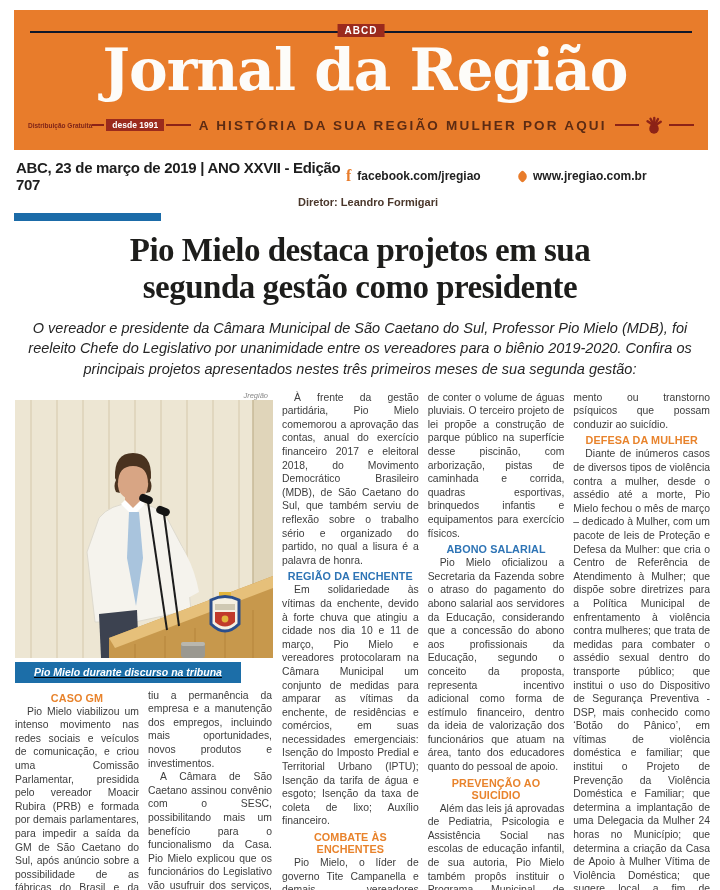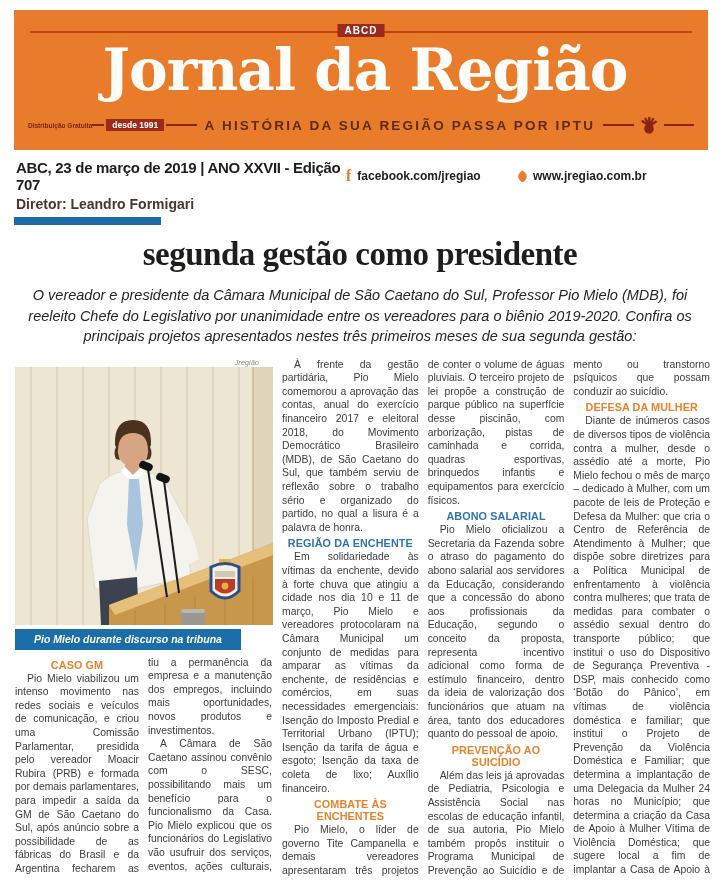--- a/index.html
+++ b/index.html
@@ -2,54 +2,54 @@
 <html lang="pt-BR"><head>
 <meta charset="utf-8">
 <title>Jornal da Região</title>
 <style>
   * { margin:0; padding:0; box-sizing:border-box; }
   body { background:#ffffff; font-family:"Liberation Sans", sans-serif; }
   .page { width:720px; height:890px; background:#fff; overflow:hidden; position:relative; }
 
   
   .masthead { position:relative; margin:10px 12px 0 14px; height:140px; background:#E87C2B; }
-  .mast-topline { position:absolute; top:21px; left:16px; right:16px; border-top:2px solid #c2410c; }
+  .mast-topline { position:absolute; top:21px; left:16px; right:16px; border-top:2px solid #0f172a; }
   .abcd-badge { position:absolute; top:-9px; left:50%; transform:translateX(-50%);
     background:#9B2A1C; color:#fff; font-weight:bold; font-size:10px; padding:1px 7px; letter-spacing:1px; }
   .mast-title { position:absolute; top:26px; left:0; right:0; text-align:center;
     font-family:"DejaVu Serif", serif; font-weight:bold; font-size:58px; color:#FDFCF9; letter-spacing:-1px;padding-left:8px; }
   .mast-bottom { position:absolute; left:14px; right:14px; bottom:14px; display:flex; align-items:center; }
   .dist-label { font-size:6.5px; font-weight:bold; color:#7E2418; white-space:nowrap; }
   .mline { border-top:2px solid #8C2317; height:0; }
   .seg1 { width:12px; } .seg3 { flex:1; } .seg4 { flex:1; }
   .since-badge { background:#9B2A1C; color:#fff; font-weight:bold; font-size:8.5px; padding:1px 6px; margin:0 2px; white-space:nowrap; }
   .tagline { font-size:13.5px; font-weight:bold; color:#5C2B13; letter-spacing:2.2px; padding:0 8px; white-space:nowrap; }
   .hand-icon { margin:0 4px; display:flex; }
 
   
   .info-row { margin:9px 14px 0 16px; display:flex; align-items:center; }
   .date-line { font-size:15px; font-weight:bold; color:#1E1E1E; letter-spacing:-0.3px; width:330px; }
   .social-group { display:flex; align-items:center; gap:6px; width:172px; }
   .fb-glyph { font-family:"Liberation Serif", serif; color:#E87C2B; font-weight:bold; font-size:16px; }
   .social-text { font-size:12px; font-weight:bold; color:#222; }
   .web-glyph { width:9px; height:9px; background:#E87C2B; transform:rotate(45deg); border-radius:2px 5px 2px 5px; display:inline-block; }
-  .director-line { margin:3px 0 0 16px; font-size:14px; font-weight:bold; color:#4A372B; }
+  .director-line { margin:3px 0 0 16px; font-size:11px; font-weight:bold; color:#4A372B;text-align:center; }
   .accent-bar { margin:5px 0 0 14px; width:147px; height:8px; background:#1B6BA8; }
 
   
   .headline { margin-top:11px; text-align:center; font-family:"Liberation Serif", serif;
     font-weight:bold; font-size:33px; line-height:1.12; color:#1D1D1B; letter-spacing:-0.5px; }
   .lede { margin:12px auto 9px; width:668px; text-align:center; font-style:italic;
     font-size:14.5px; line-height:1.42; color:#262626; }
 
   
   .content { margin:11px 10px 0 15px; display:flex; gap:9px; height:518px; overflow:hidden; }
   .left-block { width:258px; flex:none; }
-  .photo-credit { text-align:right; font-size:7.5px; font-style:italic; color:#8a8a8a; height:9px; line-height:9px; margin-right:14px; }
-  .photo-figure { width:226px; }
+  .photo-credit { text-align:right; font-size:7.5px; font-style:italic; color:#8a8a8a; height:9px; line-height:9px; margin-right:5px; }
+  .photo-figure { width:226px;text-decoration:underline; }
   .photo-caption { height:21px; line-height:21px; background:#1C6EA8; color:#fff; text-align:center;
     font-size:10.5px; font-style:italic; font-weight:bold; }
   .left-cols { display:flex; gap:9px; margin-top:6px; height:218px; overflow:hidden; }
   .sub-col { width:124px; flex:none; }
   .col { flex:1; min-width:0; }
 
   .col-heading { text-align:center; font-weight:bold; font-size:10.8px; margin:3px 0 1px; letter-spacing:0.1px; }
   .hd-blue { color:#2E74B5; }
   .hd-orange { color:#E8832C; }
   .col-para { font-size:10.4px; line-height:13.6px; color:#3D3D3D; text-align:justify; text-indent:12px; }
@@ -63,21 +63,21 @@
   <div class="masthead">
     <div class="mast-topline">
       <span class="abcd-badge">ABCD</span>
     </div>
     <div class="mast-title">Jornal da Região</div>
     <div class="mast-bottom">
       <span class="dist-label">Distribuição Gratuita</span>
       <span class="mline seg1"></span>
       <span class="since-badge">desde 1991</span>
       <span class="mline seg3"></span>
-      <span class="tagline">A HISTÓRIA DA SUA REGIÃO PASSA POR IPTU</span>
+      <span class="tagline">A HISTÓRIA DA SUA REGIÃO MULHER POR AQUI</span>
       <span class="mline seg3"></span>
       <span class="hand-icon">
         <svg width="22" height="22" viewBox="0 0 24 24">
           <g fill="#8C2317">
             <ellipse cx="12" cy="16" rx="5.2" ry="5.5"></ellipse>
             <rect x="11" y="3" width="2.6" height="10" rx="1.3"></rect>
             <rect x="11" y="3" width="2.6" height="10" rx="1.3" transform="rotate(-28 12 13)"></rect>
             <rect x="11" y="3" width="2.6" height="10" rx="1.3" transform="rotate(-56 12 13)"></rect>
             <rect x="11" y="3" width="2.6" height="10" rx="1.3" transform="rotate(28 12 13)"></rect>
             <rect x="11" y="3" width="2.6" height="10" rx="1.3" transform="rotate(56 12 13)"></rect>
@@ -96,20 +96,21 @@
     </span>
     <span class="social-group">
       <span class="web-glyph"></span>
       <span class="social-text">www.jregiao.com.br</span>
     </span>
   </div>
   <div class="director-line">Diretor: Leandro Formigari</div>
   <div class="accent-bar"></div>
 
   <div class="headline">
+    <div>Pio Mielo destaca projetos em sua</div>
     <div>segunda gestão como presidente</div>
   </div>
   <div class="lede">O vereador e presidente da Câmara Municipal de São Caetano do Sul, Professor Pio Mielo (MDB), foi reeleito Chefe do Legislativo por unanimidade entre os vereadores para o biênio 2019-2020. Confira os principais projetos apresentados nestes três primeiros meses de sua segunda gestão:</div>
 
   <div class="content">
 
     <div class="left-block">
       <div class="photo-credit">Jregião</div>
       <div class="photo-figure">
         <svg width="258" height="258" viewBox="0 0 258 258">

